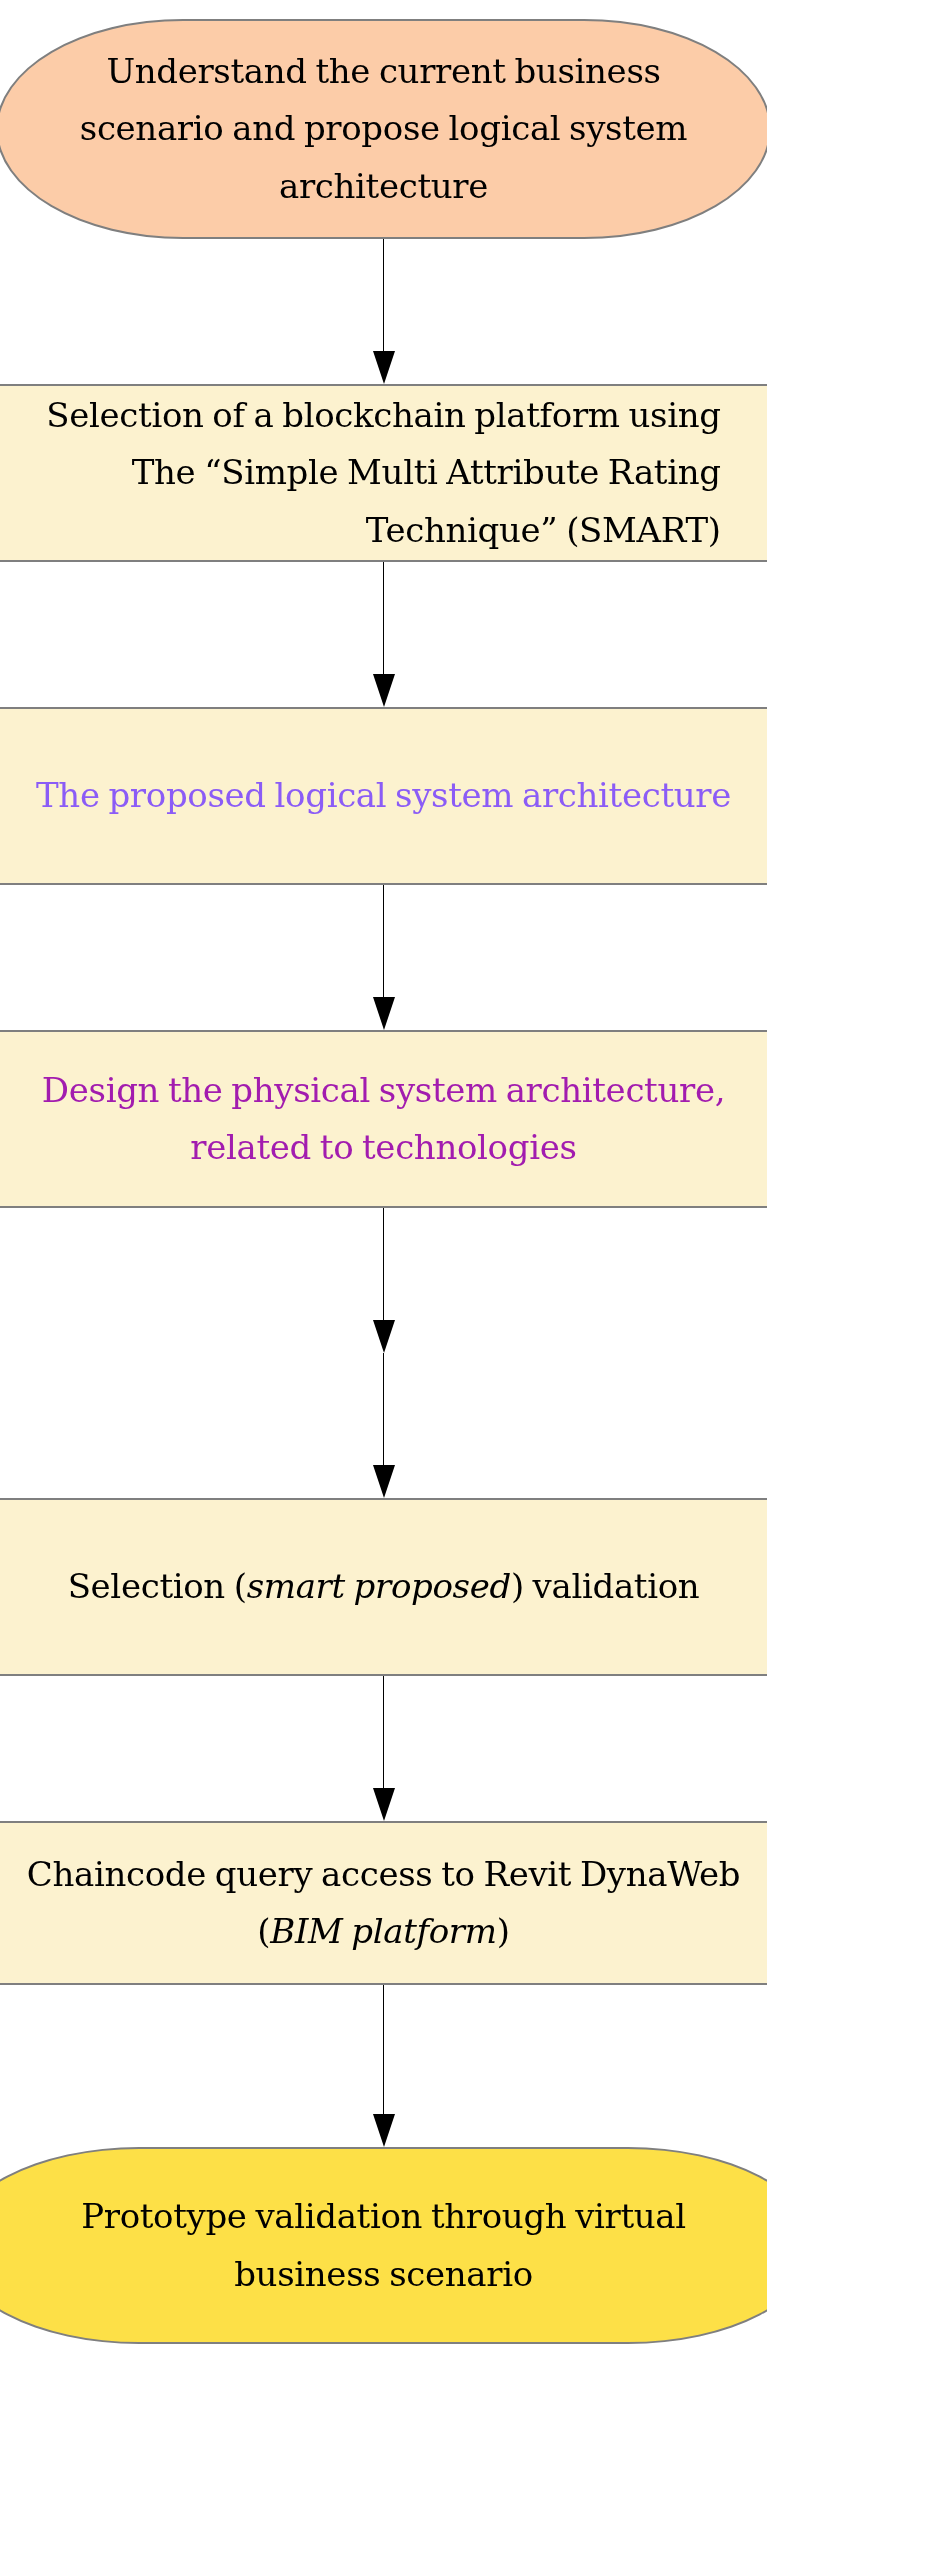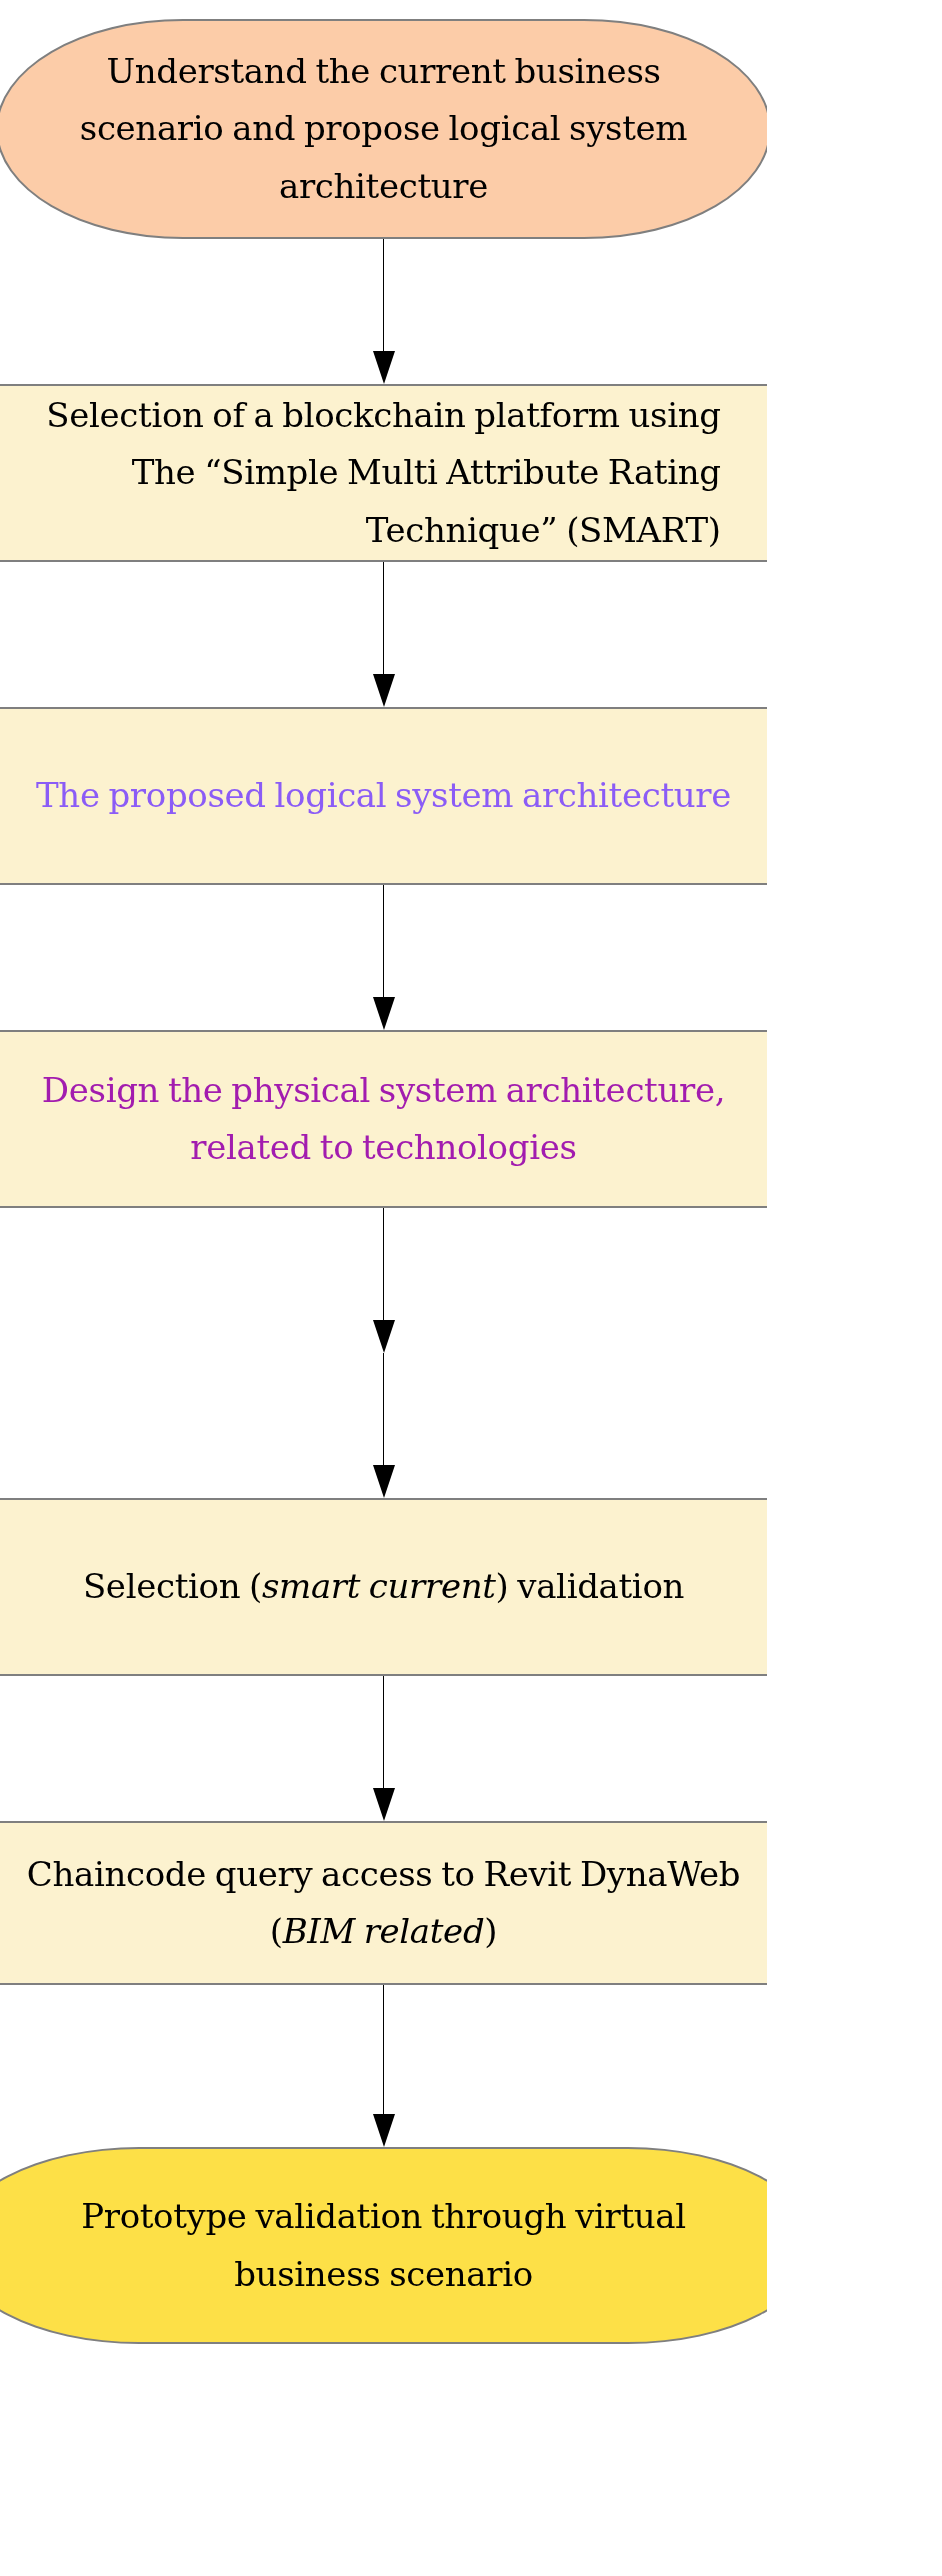--- a/index.html
+++ b/index.html
@@ -113,31 +113,31 @@
     <div class="arrowhead" style="border-top-color: rgb(0, 0, 0);"></div>
   </div>
 
 
   <div class="connector">
     <div class="arrow-line" style="background: rgb(0, 0, 0);"></div>
     <div class="arrowhead" style="border-top-color: rgb(0, 0, 0);"></div>
   </div>
 
   <div class="node process" style="border-color: rgb(127, 127, 127); color: rgb(0, 0, 0); background: rgb(252, 242, 207);">
-    <span class="node-text"><span>Selection (</span><span style="font-style: italic;">smart current</span><span>) validation</span></span>
+    <span class="node-text"><span>Selection (</span><span style="font-style: italic;">smart proposed</span><span>) validation</span></span>
   </div>
 
   <div class="connector">
     <div class="arrow-line" style="background: rgb(0, 0, 0);"></div>
     <div class="arrowhead" style="border-top-color: rgb(0, 0, 0);"></div>
   </div>
 
   <div class="node process p-short" style="border-color: rgb(127, 127, 127); color: #000000; background: rgb(252, 242, 207); justify-content: center;">
     <span class="node-text"><span>Chaincode query access to Revit DynaWeb
-(</span><span style="font-style: italic;">BIM related</span><span>)</span></span>
+(</span><span style="font-style: italic;">BIM platform</span><span>)</span></span>
   </div>
 
   <div class="connector connector--long">
     <div class="arrow-line" style="background: rgb(0, 0, 0);"></div>
     <div class="arrowhead" style="border-top-color: rgb(0, 0, 0);"></div>
   </div>
 
   <div class="node terminator t-end" style="border-color: rgb(127, 127, 127); color: rgb(0, 0, 0); background: #fde047;">
     <span class="node-text"><span>Prototype validation through virtual
 business scenario</span></span>

